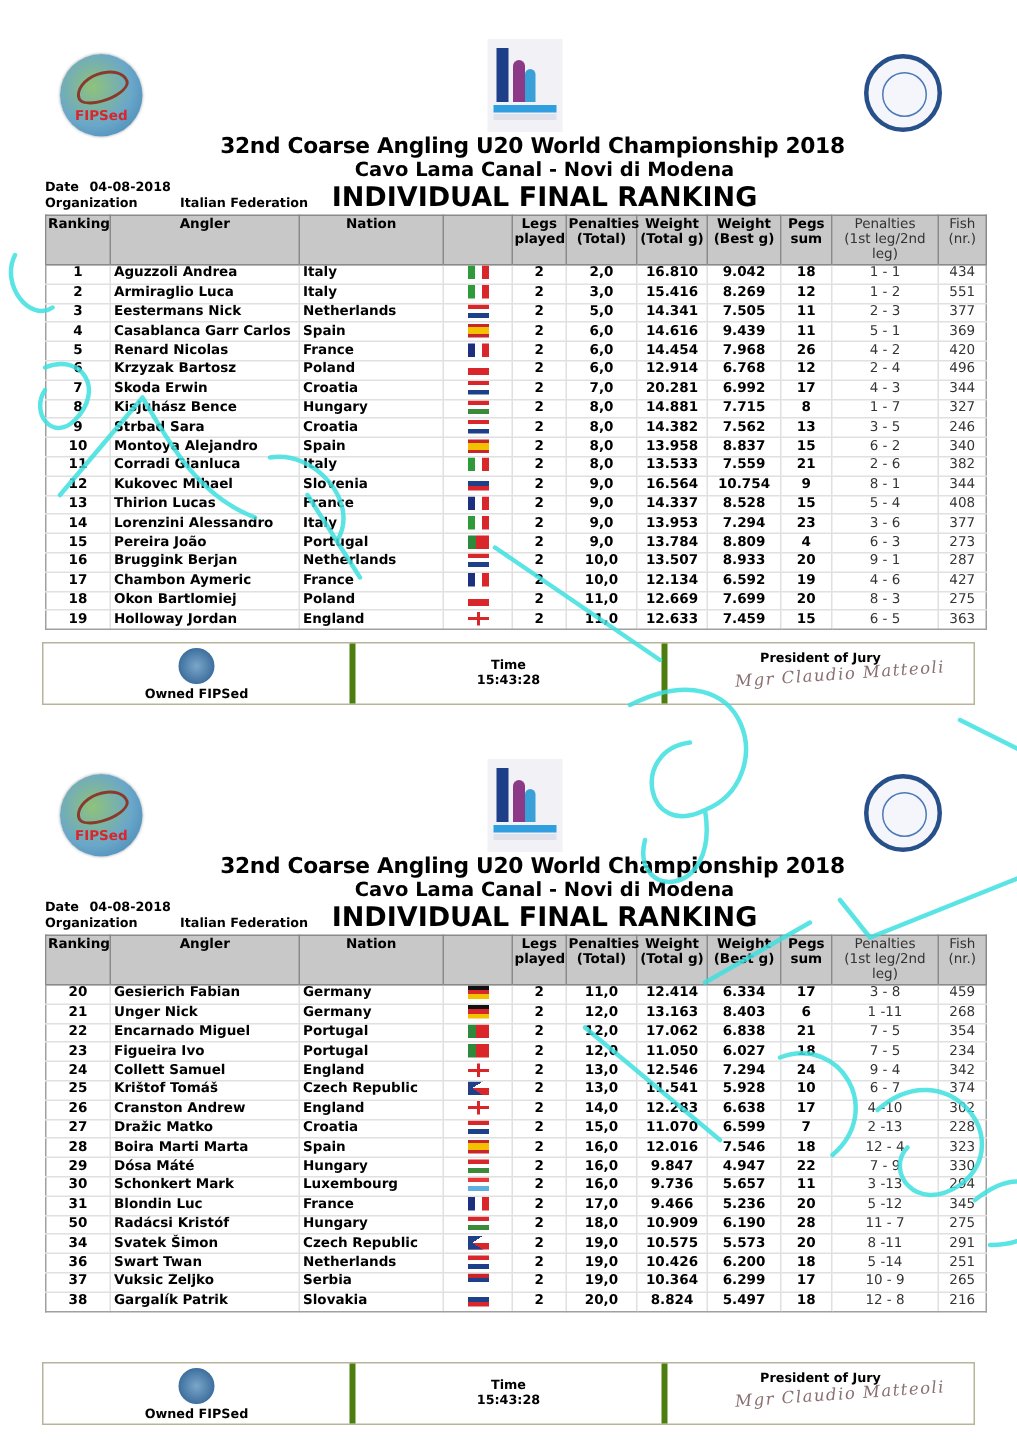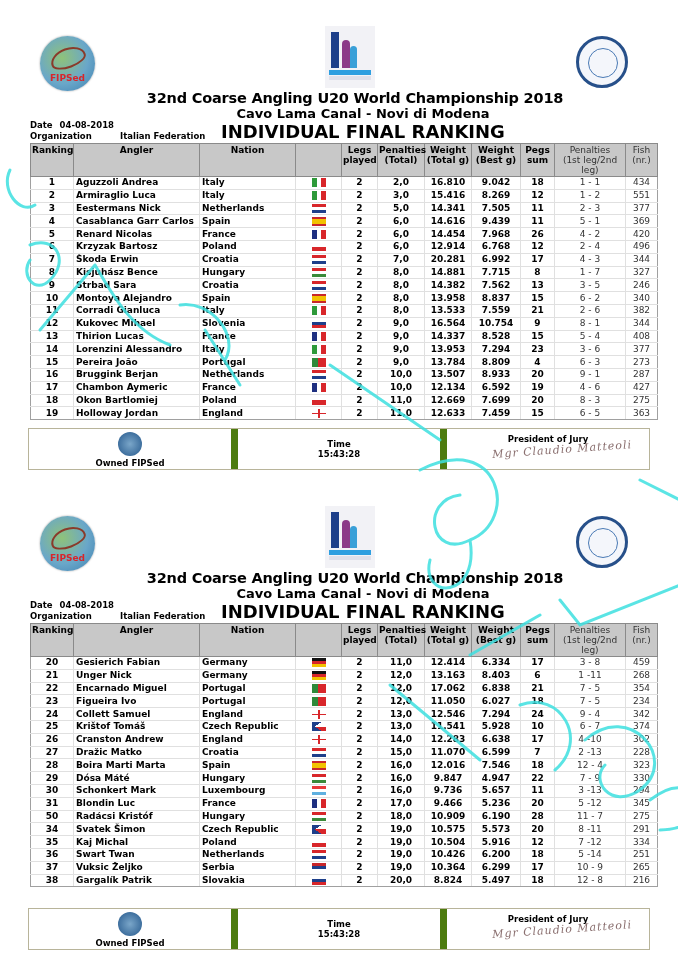--- a/index.html
+++ b/index.html
@@ -32,21 +32,21 @@
   table.rank th{background:#c8c8c8;border:1px solid #8a8a8a;font-weight:bold;font-size:9px;line-height:10px;padding:1px 1px;vertical-align:top;}
   table.rank th.lite{font-weight:normal;color:#333;}
   table.rank td{border:1px solid #e0e0e0;height:11.8px;line-height:11px;padding:0 2px;font-weight:bold;white-space:nowrap;overflow:hidden;}
   table.rank td.c{text-align:center;}
   table.rank td.lite{font-weight:normal;color:#333;}
   table.rank tbody tr:last-child td{border-bottom:1px solid #a0a0a0;}
   table.rank td:first-child{border-left:1px solid #a0a0a0;}
   table.rank td:last-child{border-right:1px solid #a0a0a0;}
   .flag{display:inline-block;width:14px;height:9px;vertical-align:middle;position:relative;}
   .footer{position:absolute;left:28px;top:428px;width:620px;height:40px;border:1px solid #b8b49a;display:flex;}
-  .footer .cell{flex:1;border-right:7px solid #4d7c0f;position:relative;font-size:8.5px;font-weight:bold;text-align:center;}
+  .footer .cell{flex:1;border-right:4px solid #4d7c0f;position:relative;font-size:8.5px;font-weight:bold;text-align:center;}
   .footer .cell:last-child{border-right:none;}
   .seal{position:absolute;left:50%;top:3px;margin-left:-12px;width:24px;height:24px;border-radius:50%;background:radial-gradient(circle,#7aa6c9 0,#3e6f9e 70%,#b0b0b0 100%);}
   .owned{position:absolute;left:0;right:0;bottom:1px;}
   .time-lbl{position:absolute;left:0;right:0;top:10px;}
   .time-val{position:absolute;left:0;right:0;top:20px;}
   .pres{position:absolute;left:0;right:0;top:5px;}
   .sig{position:absolute;left:45px;top:14px;font-family:"DejaVu Serif",serif;font-style:italic;font-weight:normal;color:#8a6f6f;font-size:11px;letter-spacing:1px;transform:rotate(-4deg);}
   .watermark{position:absolute;left:0;top:0;width:678px;height:960px;pointer-events:none;}
 </style>
 </head>
@@ -675,33 +675,20 @@
             <td class="c"><span class="flag" style="background: linear-gradient(to right bottom, rgb(30, 63, 138) 0px, rgb(30, 63, 138) 35%, transparent 35%), linear-gradient(to right top, rgb(30, 63, 138) 0px, rgb(30, 63, 138) 35%, transparent 35%), linear-gradient(rgb(255, 255, 255) 0px, rgb(255, 255, 255) 50%, rgb(216, 38, 42) 50%, rgb(216, 38, 42) 100%);"></span></td>
             <td class="c">2</td>
             <td class="c">19,0</td>
             <td class="c">10.575</td>
             <td class="c">5.573</td>
             <td class="c">20</td>
             <td class="c lite">8 -11</td>
             <td class="c lite">291</td>
           </tr>
           <tr>
-            <td class="c">35</td>
-            <td>Kaj Michal</td>
-            <td>Poland</td>
-            <td class="c"><span class="flag" style="background: linear-gradient(rgb(255, 255, 255) 0px, rgb(255, 255, 255) 50%, rgb(216, 38, 42) 50%, rgb(216, 38, 42) 100%);"></span></td>
-            <td class="c">2</td>
-            <td class="c">19,0</td>
-            <td class="c">10.504</td>
-            <td class="c">5.916</td>
-            <td class="c">12</td>
-            <td class="c lite">7 -12</td>
-            <td class="c lite">334</td>
-          </tr>
-          <tr>
             <td class="c">36</td>
             <td>Swart Twan</td>
             <td>Netherlands</td>
             <td class="c"><span class="flag" style="background: linear-gradient(rgb(216, 38, 42) 0px, rgb(216, 38, 42) 33%, rgb(255, 255, 255) 33%, rgb(255, 255, 255) 66%, rgb(30, 63, 138) 66%, rgb(30, 63, 138) 100%);"></span></td>
             <td class="c">2</td>
             <td class="c">19,0</td>
             <td class="c">10.426</td>
             <td class="c">6.200</td>
             <td class="c">18</td>
             <td class="c lite">5 -14</td>

